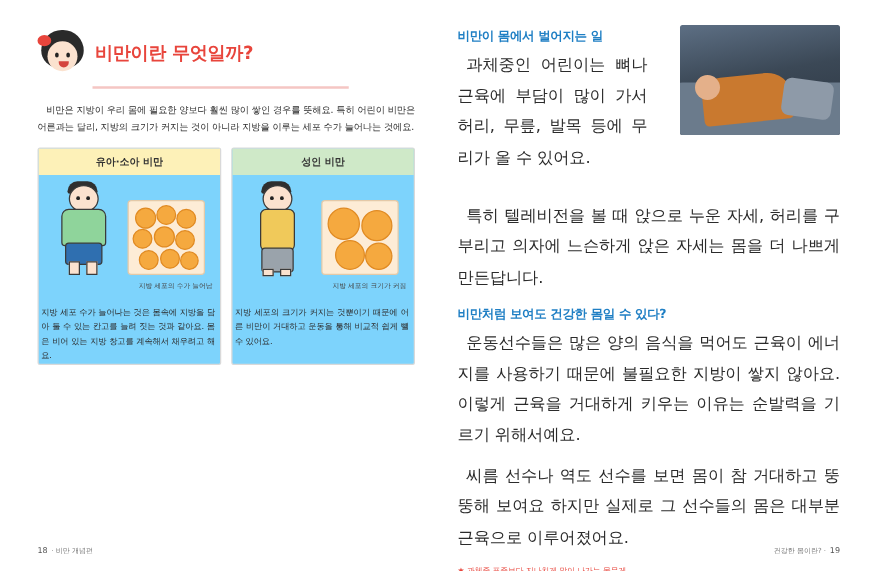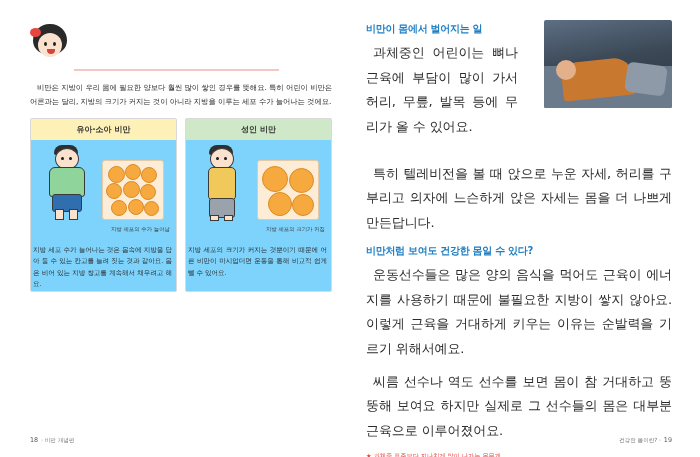--- a/index.html
+++ b/index.html
@@ -337,20 +337,21 @@
 
       <div class="title-row">
         <div class="mascot">
           <div class="hair"></div>
           <div class="bow"></div>
           <div class="face"></div>
           <div class="eye l"></div>
           <div class="eye r"></div>
           <div class="mouth"></div>
         </div>
+        <div class="main-title">비만이란 무엇일까?</div>
       </div>
       <div class="title-underline"></div>
 
       <p class="para">비만은 지방이 우리 몸에 필요한 양보다 훨씬 많이 쌓인 경우를 뜻해요. 특히 어린이 비만은 어른과는 달리, 지방의 크기가 커지는 것이 아니라 지방을 이루는 세포 수가 늘어나는 것에요.</p>
 
       <div class="compare-wrap">
 
         <div class="compare-col">
           <div class="compare-head head-a">유아·소아 비만</div>
           <div class="compare-body">
@@ -394,21 +395,21 @@
               <div class="f-leg r adult"></div>
             </div>
             <div class="cells">
               <div class="cell" style="left:4px;  top:5px;  width:24px; height:24px;"></div>
               <div class="cell" style="left:31px; top:7px;  width:23px; height:23px;"></div>
               <div class="cell" style="left:10px; top:31px; width:22px; height:22px;"></div>
               <div class="cell" style="left:34px; top:33px; width:20px; height:20px;"></div>
             </div>
           </div>
           <div class="cap" style="position:relative;width:auto;padding:0 6px 4px 0;text-align:right;">지방 세포의 크기가 커짐</div>
-          <div class="compare-note">지방 세포의 크기가 커지는 것뿐이기 때문에 어른 비만이 마시업더면 운동을 통해 비교적 쉽게 뺄 수 있어요.</div>
+          <div class="compare-note">지방 세포의 크기가 커지는 것뿐이기 때문에 어른 비만이 거대하고 운동을 통해 비교적 쉽게 뺄 수 있어요.</div>
         </div>
 
       </div>
 
       <div class="footer footer-left">
         <span class="folio">18</span><span>· 비만 개념편</span>
       </div>
     </div>
 
     <div class="page-half right-half">

